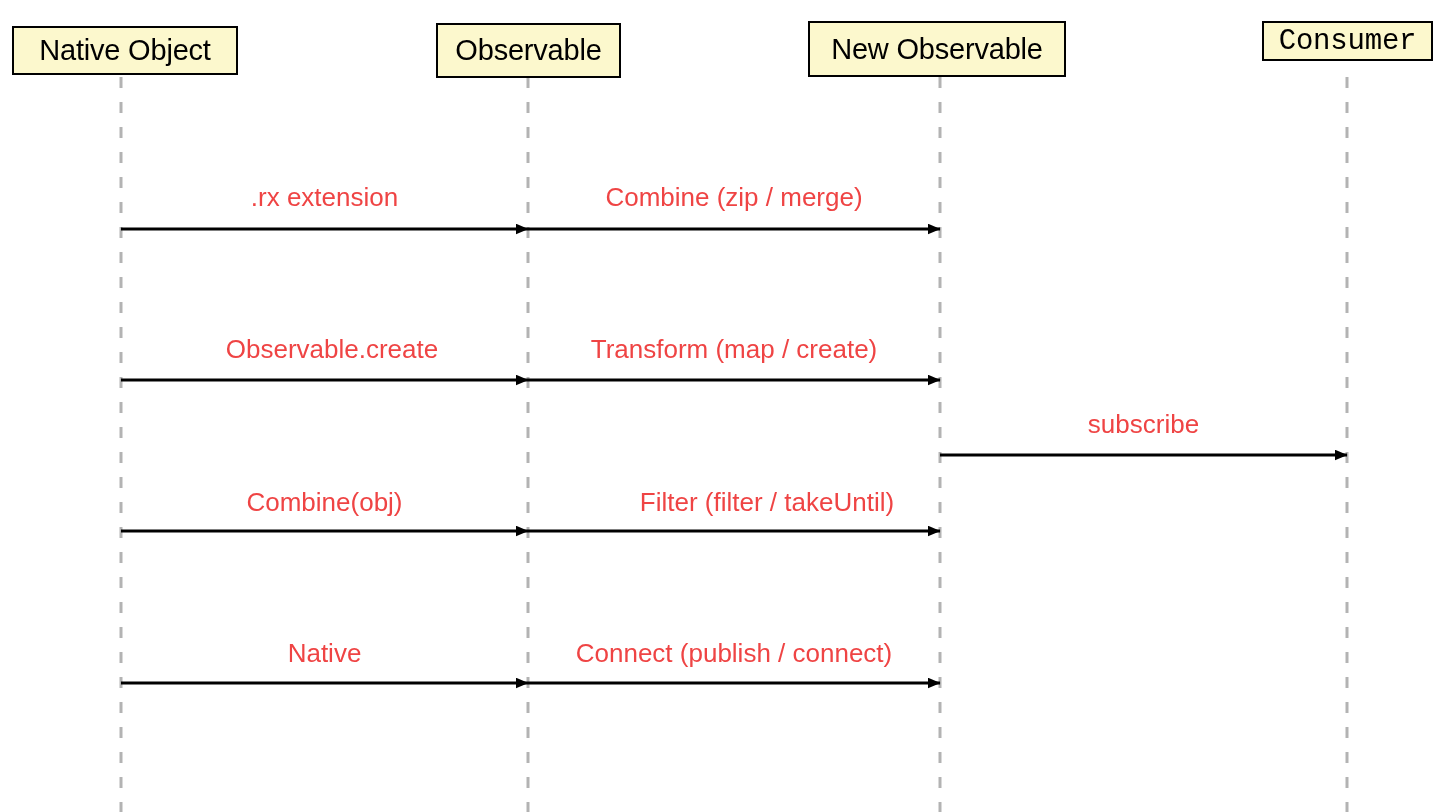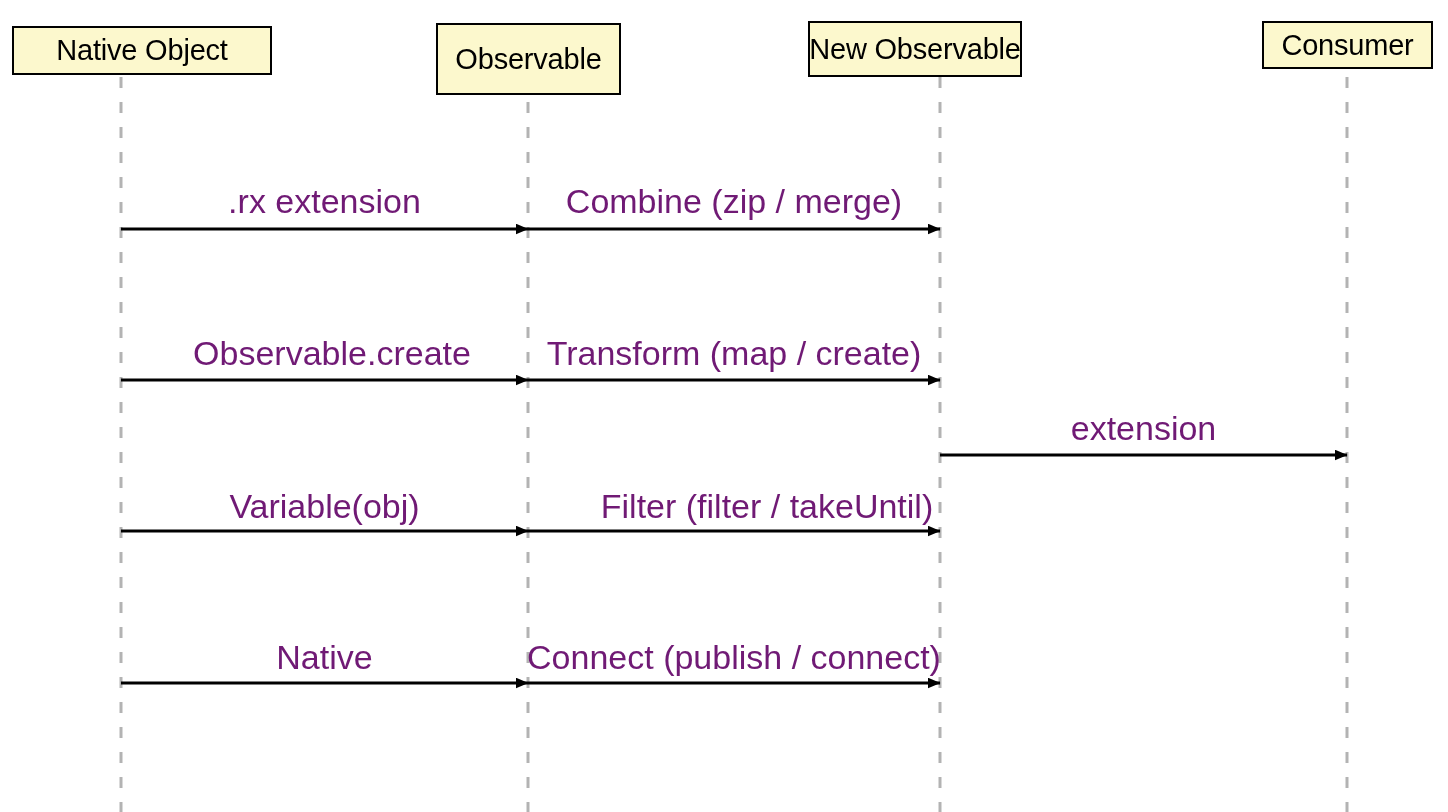--- a/index.html
+++ b/index.html
@@ -37,23 +37,23 @@
   }
   .participant-label {
     font-size: 29px;
     line-height: 1;
     color: #000000;
     white-space: nowrap;
     letter-spacing: -0.2px;
   }
   .msg-label {
     position: absolute;
-    font-size: 34px;
+    font-size: 26px;
     line-height: 1;
-    color: #701a75;
+    color: #ef4444;
     white-space: nowrap;
     text-align: right;
     transform: translateX(-50%);
   }
 </style>
 </head>
 <body>
 
 <div id="diagram">
 
@@ -76,38 +76,38 @@
         <line x1="528" x2="940" y1="380" y2="380" stroke="#000000" stroke-width="3" marker-end="url(#arrowhead)"></line>
         <line x1="940" x2="1347" y1="455" y2="455" stroke="#000000" stroke-width="3" marker-end="url(#arrowhead)"></line>
         <line x1="121" x2="528" y1="531" y2="531" stroke="#000000" stroke-width="3" marker-end="url(#arrowhead)"></line>
         <line x1="528" x2="940" y1="531" y2="531" stroke="#000000" stroke-width="3" marker-end="url(#arrowhead)"></line>
         <line x1="121" x2="528" y1="683" y2="683" stroke="#000000" stroke-width="3" marker-end="url(#arrowhead)"></line>
         <line x1="528" x2="940" y1="683" y2="683" stroke="#000000" stroke-width="3" marker-end="url(#arrowhead)"></line>
       </g>
   </svg>
 
   <div id="participants-group">
-      <div class="participant-box" style="left: 12px; top: 26px; width: 260px; height: 49px;">
+      <div class="participant-box" style="left: 12px; top: 26px; width: 226px; height: 49px;">
         <span class="participant-label">Native Object</span>
       </div>
-      <div class="participant-box" style="left: 436px; top: 23px; width: 185px; height: 72px;">
+      <div class="participant-box" style="left: 436px; top: 23px; width: 185px; height: 55px;">
         <span class="participant-label">Observable</span>
       </div>
-      <div class="participant-box" style="left: 808px; top: 21px; width: 214px; height: 56px;">
+      <div class="participant-box" style="left: 808px; top: 21px; width: 258px; height: 56px;">
         <span class="participant-label">New Observable</span>
       </div>
-      <div class="participant-box" style="left: 1262px; top: 21px; width: 171px; height: 48px;">
+      <div class="participant-box" style="left: 1262px; top: 21px; width: 171px; height: 40px; font-family: Liberation Mono, monospace;">
         <span class="participant-label">Consumer</span>
       </div>
     </div>
   <div id="labels-group">
       <div class="msg-label" style="left: 324.5px; top: 184px;">.rx extension</div>
       <div class="msg-label" style="left: 734px; top: 184px;">Combine (zip / merge)</div>
       <div class="msg-label" style="left: 332px; top: 336px;">Observable.create</div>
       <div class="msg-label" style="left: 734px; top: 336px;">Transform (map / create)</div>
-      <div class="msg-label" style="left: 1143.5px; top: 411px;">extension</div>
-      <div class="msg-label" style="left: 324.5px; top: 489px;">Variable(obj)</div>
+      <div class="msg-label" style="left: 1143.5px; top: 411px;">subscribe</div>
+      <div class="msg-label" style="left: 324.5px; top: 489px;">Combine(obj)</div>
       <div class="msg-label" style="left: 734px; top: 489px; margin-left: 33px;">Filter (filter / takeUntil)</div>
       <div class="msg-label" style="left: 324.5px; top: 640px;">Native</div>
       <div class="msg-label" style="left: 734px; top: 640px;">Connect (publish / connect)</div>
     </div>
 
 </div>
 
 </body></html>

